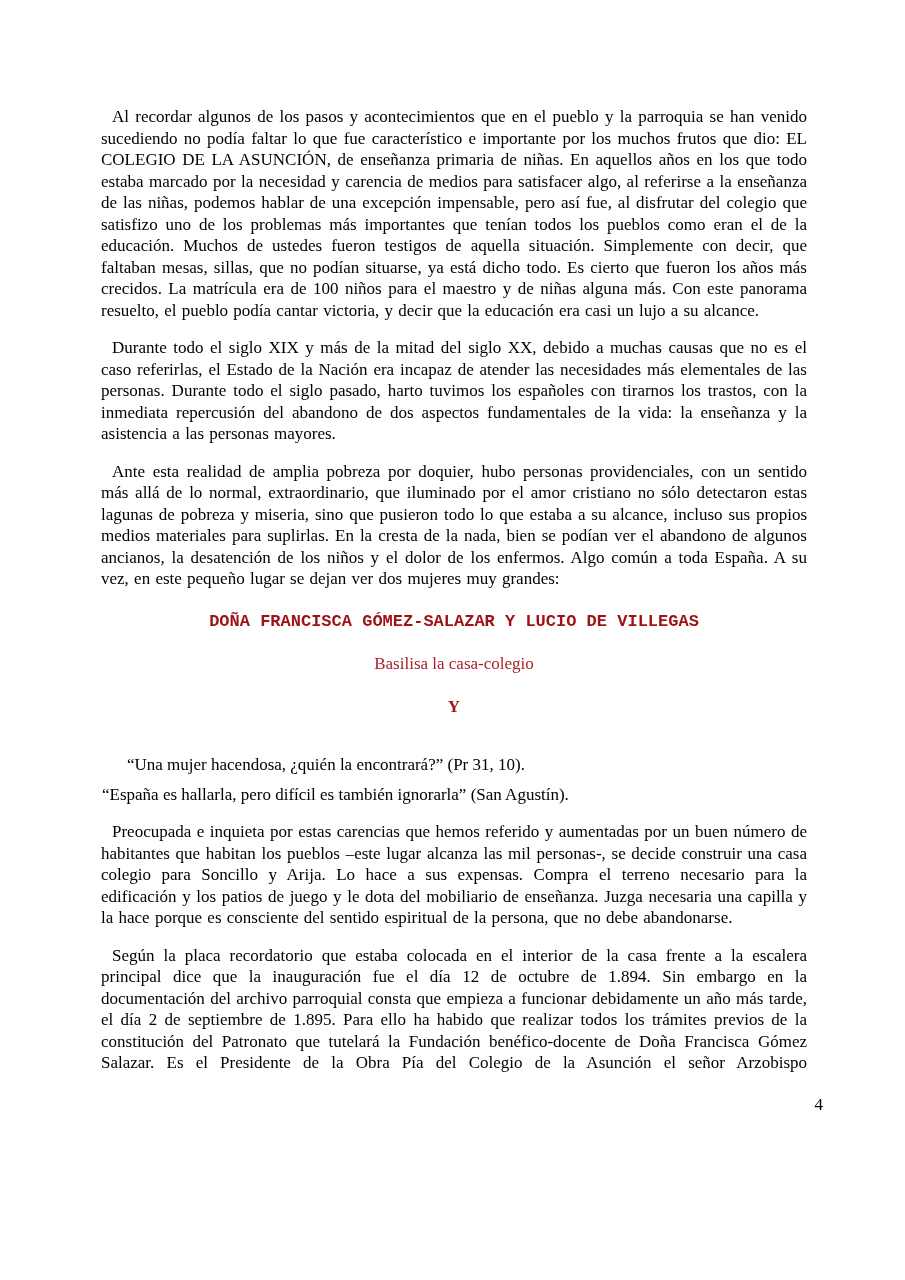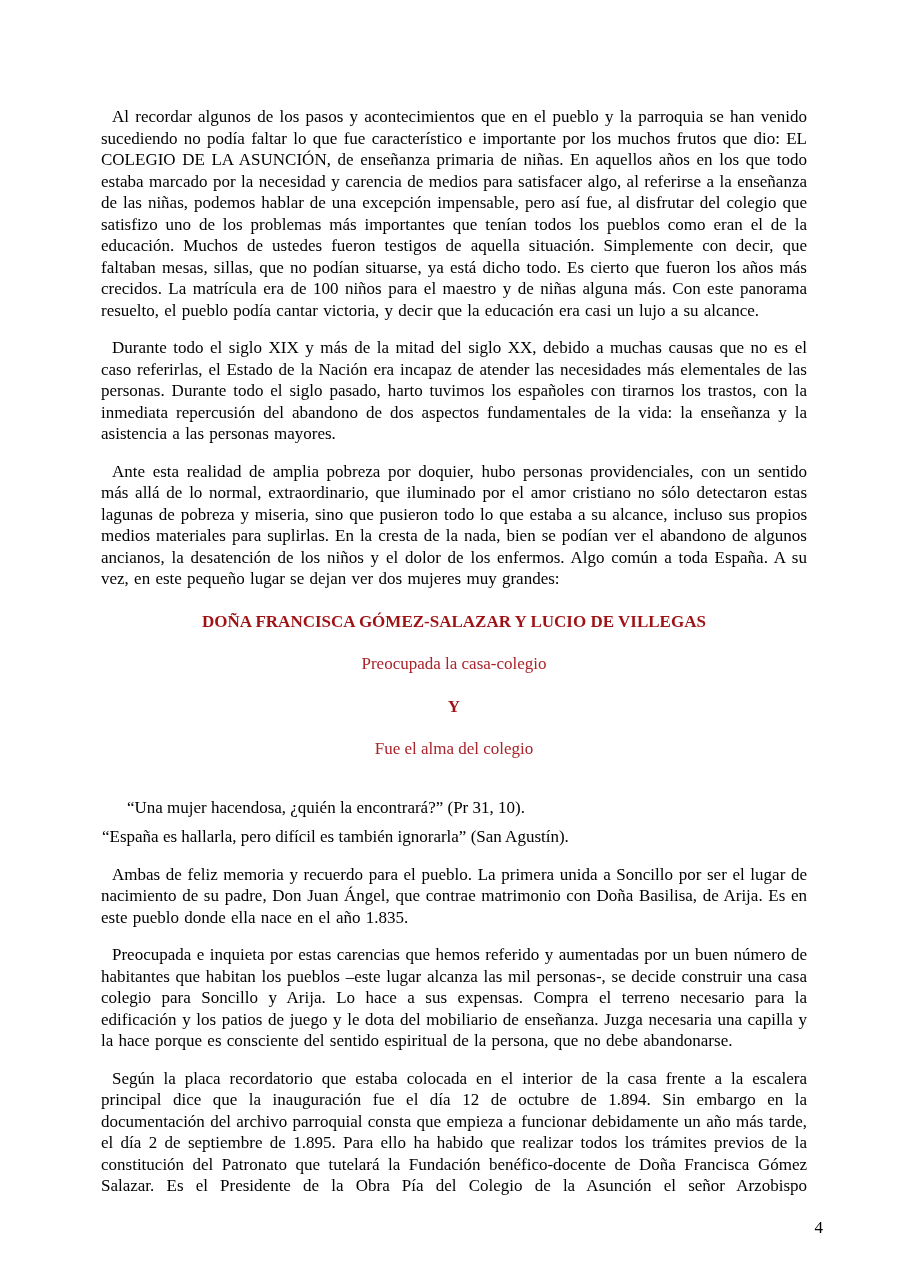--- a/index.html
+++ b/index.html
@@ -36,20 +36,21 @@
   }
   .quote.second {
     text-indent: 9px;
   }
   .center-line {
     margin: 21px 0 0 0;
     text-align: center;
     text-indent: 0;
   }
   .center-line.first {
+    font-family: Liberation Mono, monospace;
   }
   .red-bold {
     color: #9E1216;
     font-weight: bold;
   }
   .red-regular {
     color: #A8232A;
     font-weight: normal;
   }
   .quote-block {
@@ -67,32 +68,30 @@
 <div class="page">
 
   <p class="par">Al recordar algunos de los pasos y acontecimientos que en el pueblo y la parroquia se han venido sucediendo no podía faltar lo que fue característico e importante por los muchos frutos que dio: EL COLEGIO DE LA ASUNCIÓN, de enseñanza primaria de niñas. En aquellos años en los que todo estaba marcado por la necesidad y carencia de medios para satisfacer algo, al referirse a la enseñanza de las niñas, podemos hablar de una excepción impensable, pero así fue, al disfrutar del colegio que satisfizo uno de los problemas más importantes que tenían todos los pueblos como eran el de la educación. Muchos de ustedes fueron testigos de aquella situación. Simplemente con decir, que faltaban mesas, sillas, que no podían situarse, ya está dicho todo. Es cierto que fueron los años más crecidos. La matrícula era de 100 niños para el maestro y de niñas alguna más. Con este panorama resuelto, el pueblo podía cantar victoria, y decir que la educación era casi un lujo a su alcance.</p>
 
   <p class="par">Durante todo el siglo XIX y más de la mitad del siglo XX, debido a muchas causas que no es el caso referirlas, el Estado de la Nación era incapaz de atender las necesidades más elementales de las personas. Durante todo el siglo pasado, harto tuvimos los españoles con tirarnos los trastos, con la inmediata repercusión del abandono de dos aspectos fundamentales de la vida: la enseñanza y la asistencia a las personas mayores.</p>
 
   <p class="par">Ante esta realidad de amplia pobreza por doquier, hubo personas providenciales, con un sentido más allá de lo normal, extraordinario, que iluminado por el amor cristiano no sólo detectaron estas lagunas de pobreza y miseria, sino que pusieron todo lo que estaba a su alcance, incluso sus propios medios materiales para suplirlas. En la cresta de la nada, bien se podían ver el abandono de algunos ancianos, la desatención de los niños y el dolor de los enfermos. Algo común a toda España. A su vez, en este pequeño lugar se dejan ver dos mujeres muy grandes:</p>
 
   <div class="center-line first red-bold">DOÑA FRANCISCA GÓMEZ-SALAZAR Y LUCIO DE VILLEGAS</div>
 
-  <div class="center-line red-regular">Preocupada la casa-colegio</div>
+  <div class="center-line red-regular">Basilisa la casa-colegio</div>
 
   <div class="center-line red-bold">Y</div>
 
 
-  <div class="center-line red-regular">Fue el alma del colegio</div>
 
   <p class="quote quote-block">“Una mujer hacendosa, ¿quién la encontrará?” (Pr 31, 10).</p>
 
   <p class="quote second">“España es hallarla, pero difícil es también ignorarla” (San Agustín).</p>
 
-  <p class="par">Ambas de feliz memoria y recuerdo para el pueblo. La primera unida a Soncillo por ser el lugar de nacimiento de su padre, Don Juan Ángel, que contrae matrimonio con Doña Basilisa, de Arija. Es en este pueblo donde ella nace en el año 1.835.</p>
 
   <p class="par">Preocupada e inquieta por estas carencias que hemos referido y aumentadas por un buen número de habitantes que habitan los pueblos –este lugar alcanza las mil personas-, se decide construir una casa colegio para Soncillo y Arija. Lo hace a sus expensas. Compra el terreno necesario para la edificación y los patios de juego y le dota del mobiliario de enseñanza. Juzga necesaria una capilla y la hace porque es consciente del sentido espiritual de la persona, que no debe abandonarse.</p>
 
   <p class="par justify-last">Según la placa recordatorio que estaba colocada en el interior de la casa frente a la escalera principal dice que la inauguración fue el día 12 de octubre de 1.894. Sin embargo en la documentación del archivo parroquial consta que empieza a funcionar debidamente un año más tarde, el día 2 de septiembre de 1.895. Para ello ha habido que realizar todos los trámites previos de la constitución del Patronato que tutelará la Fundación benéfico-docente de Doña Francisca Gómez Salazar. Es el Presidente de la Obra Pía del Colegio de la Asunción el señor Arzobispo</p>
 
   <div class="page-number">4</div>
 
 </div>
 
 </body></html>

